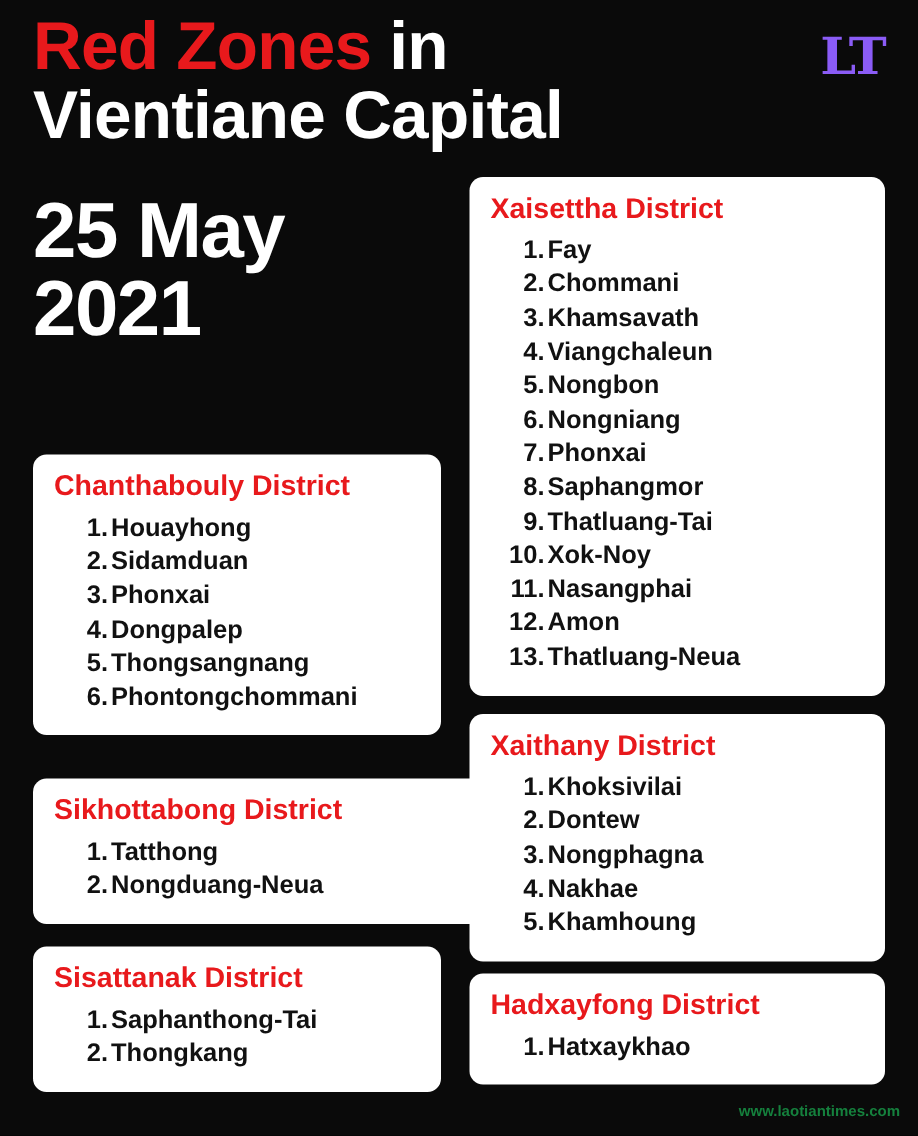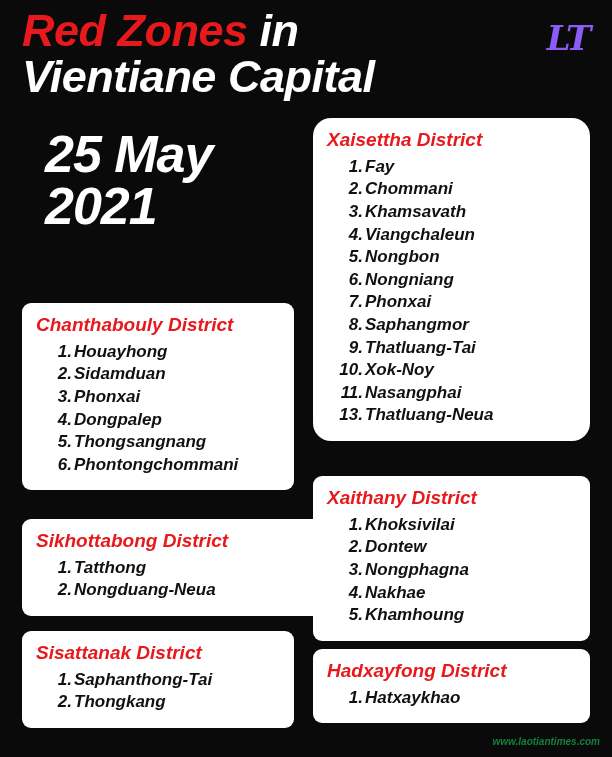--- a/index.html
+++ b/index.html
@@ -12,21 +12,20 @@
     height: 757px;
     position: relative;
     font-family: "Liberation Sans", sans-serif;
     overflow: hidden;
   }
   .poster {
     position: absolute;
     inset: 0;
     background: #0a0a0a;
     padding: 16px;
-    font-style: italic;
   }
 
   
   .header {
     position: absolute;
     left: 22px;
     top: 8px;
     width: 520px;
   }
   .title-line {
@@ -56,21 +55,20 @@
 
   .date {
     position: absolute;
     left: 22px;
     top: 128px;
     color: #ffffff;
     font-size: 52px;
     font-weight: bold;
     line-height: 1.0;
     letter-spacing: -1px;
-    margin-left: 23px;
   }
 
   
   .card {
     position: absolute;
     background: #ffffff;
     border-radius: 9px;
     padding: 10px 14px 14px 14px;
     box-sizing: border-box;
   }
@@ -104,21 +102,21 @@
   .card-list li .num.wide {
     left: -8px;
     width: 28px;
     text-align: right;
   }
 
   
   #card-chanthabouly { left: 22px;  top: 303px; width: 272px; }
   #card-sikhottabong { left: 22px;  top: 519px; width: 321px; }
   #card-sisattanak   { left: 22px;  top: 631px; width: 272px; }
-  #card-xaisettha    { left: 313px; top: 118px; width: 277px; border-radius: 18px; }
+  #card-xaisettha    { left: 313px; top: 118px; width: 277px; }
   #card-xaithany     { left: 313px; top: 476px; width: 277px; }
   #card-hadxayfong   { left: 313px; top: 649px; width: 277px; }
 
   .footer {
     position: absolute;
     right: 12px;
     bottom: 10px;
     color: #15803d;
     font-size: 10px;
     font-weight: bold;
@@ -178,20 +176,21 @@
       <li><span class="num">2.</span><span>Chommani</span></li>
       <li><span class="num">3.</span><span>Khamsavath</span></li>
       <li><span class="num">4.</span><span>Viangchaleun</span></li>
       <li><span class="num">5.</span><span>Nongbon</span></li>
       <li><span class="num">6.</span><span>Nongniang</span></li>
       <li><span class="num">7.</span><span>Phonxai</span></li>
       <li><span class="num">8.</span><span>Saphangmor</span></li>
       <li><span class="num">9.</span><span>Thatluang-Tai</span></li>
       <li><span class="num wide">10.</span><span>Xok-Noy</span></li>
       <li><span class="num wide">11.</span><span>Nasangphai</span></li>
+      <li><span class="num wide">12.</span><span>Amon</span></li>
       <li><span class="num wide">13.</span><span>Thatluang-Neua</span></li>
     </ul>
   </div>
 
   <div class="card" id="card-xaithany">
     <div class="card-title">Xaithany District</div>
     <ul class="card-list">
       <li><span class="num">1.</span><span>Khoksivilai</span></li>
       <li><span class="num">2.</span><span>Dontew</span></li>
       <li><span class="num">3.</span><span>Nongphagna</span></li>

